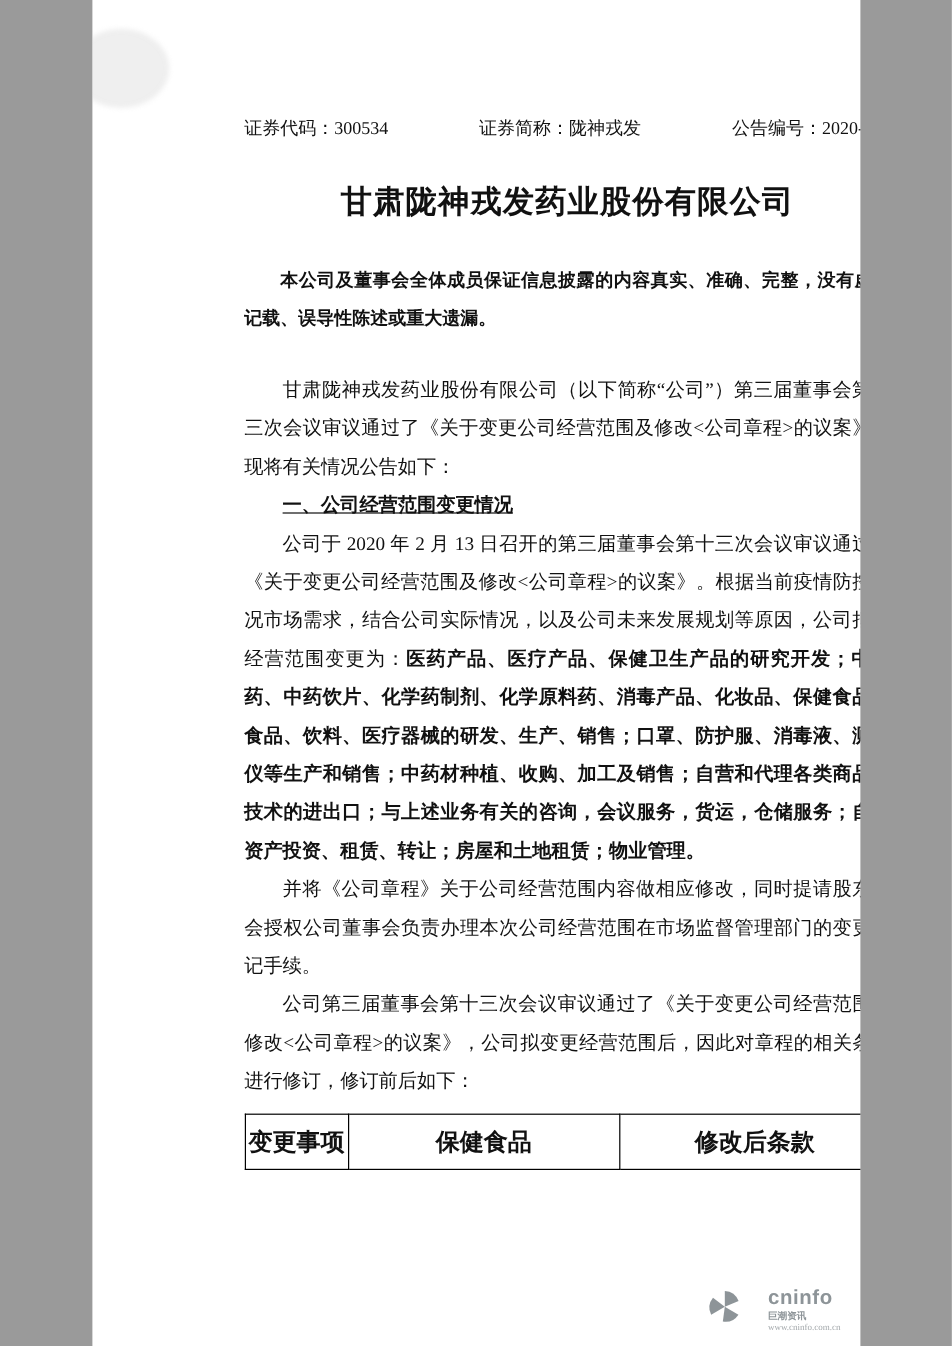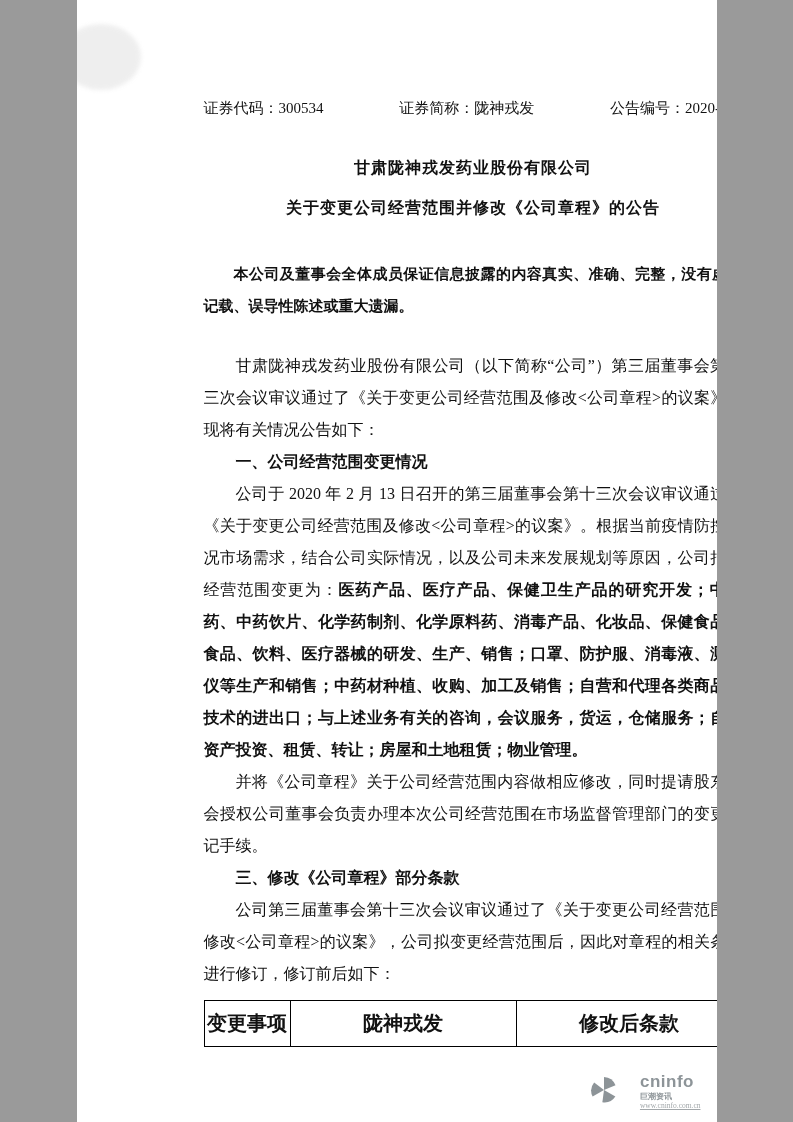--- a/index.html
+++ b/index.html
@@ -16,32 +16,32 @@
   }
   .content { position:absolute; left:127px; top:98px; width:539px; }
   .doc-header {
     display:flex; justify-content:space-between;
     font-size:15px; line-height:20px; white-space:nowrap;
   }
   .hei { font-family:"Liberation Sans","DejaVu Sans",sans-serif; font-weight:700; }
   .doc-title {
     margin-top:30px; text-align:center;
     font-family:"Liberation Sans","DejaVu Sans",sans-serif;
-    font-weight:700; font-size:16px; line-height:40px; letter-spacing:1px;
+    font-weight:700; font-size:26px; line-height:40px; letter-spacing:1px;
   }
   .disclaimer {
     margin-top:30px; font-size:15px; line-height:32px;
     text-indent:2em; text-align:justify;font-family:Liberation Serif, serif;
   }
   .para {
     font-size:16px; line-height:32px; text-indent:2em; text-align:justify;
   }
   .intro { margin-top:28px; }
   .section-heading {
-    font-size:16px; line-height:32px; text-indent:2em;
+    font-size:16px; line-height:32px; text-indent:2em;text-decoration:underline;
   }
   .charter-table {
     width:100%; margin-top:10px; border-collapse:collapse; table-layout:fixed;
   }
   .charter-table th {
     border:1.5px solid #000; padding:9px 2px; text-align:center;
     font-size:20px;
   }
   .col-item { width:16%; }
   .col-old  { width:42%; }
@@ -49,66 +49,64 @@
   .cninfo-footer {
     position:absolute; right:16px; bottom:12px;
     display:flex; align-items:center; gap:21px; color:#8d9498;
   }
   .cninfo-textcol { display:flex; flex-direction:column; line-height:1.1; }
   .cninfo-brand {
     font-family:"Liberation Sans","DejaVu Sans",sans-serif;
     font-weight:700; font-size:17px; letter-spacing:.5px;
   }
   .cninfo-cn  { font-size:8px;  margin-top:1px;font-weight:bold; }
-  .cninfo-url { font-size:7.5px; color:#a2a7aa;text-decoration:underline; }
+  .cninfo-url { font-size:7.5px; color:#a2a7aa; }
 </style>
 </head>
 <body>
 
 <div class="page">
 
   <div class="stamp-watermark"></div>
 
   <div class="content">
 
     <div class="doc-header">
       <span>证券代码：300534</span>
       <span>证券简称：陇神戎发</span>
       <span>公告编号：2020-008</span>
     </div>
 
     <div class="doc-title">
       <div>甘肃陇神戎发药业股份有限公司</div>
-      <div>关于变更公司经营范围并修改《公司章程》的公告</div>
     </div>
 
     <p class="disclaimer hei">本公司及董事会全体成员保证信息披露的内容真实、准确、完整，没有虚假记载、误导性陈述或重大遗漏。</p>
 
     <p class="para intro">甘肃陇神戎发药业股份有限公司（以下简称“公司”）第三届董事会第十三次会议审议通过了《关于变更公司经营范围及修改&lt;公司章程&gt;的议案》，现将有关情况公告如下：</p>
 
     <p class="section-heading hei">一、公司经营范围变更情况</p>
 
     <p class="para"><span>公司于 2020 年 2 月 13 日召开的第三届董事会第十三次会议审议通过了《关于变更公司经营范围及修改&lt;公司章程&gt;的议案》。根据当前疫情防控情况市场需求，结合公司实际情况，以及公司未来发展规划等原因，公司拟将经营范围变更为：</span><span class="hei">医药产品、医疗产品、保健卫生产品的研究开发；中成药、中药饮片、化学药制剂、化学原料药、消毒产品、化妆品、保健食品、食品、饮料、医疗器械的研发、生产、销售；口罩、防护服、消毒液、测温仪等生产和销售；中药材种植、收购、加工及销售；自营和代理各类商品和技术的进出口；与上述业务有关的咨询，会议服务，货运，仓储服务；自有资产投资、租赁、转让；房屋和土地租赁；物业管理。</span></p>
 
     <p class="para">并将《公司章程》关于公司经营范围内容做相应修改，同时提请股东大会授权公司董事会负责办理本次公司经营范围在市场监督管理部门的变更登记手续。</p>
 
-    <p class="section-heading hei">三、修改《公司章程》部分条款</p>
 
     <p class="para">公司第三届董事会第十三次会议审议通过了《关于变更公司经营范围及修改&lt;公司章程&gt;的议案》，公司拟变更经营范围后，因此对章程的相关条款进行修订，修订前后如下：</p>
 
     <table class="charter-table">
       <colgroup>
         <col class="col-item">
           <col class="col-old">
           <col class="col-new">
       </colgroup>
       <tbody>
           <tr>
         <th class="hei">变更事项</th>
-        <th class="hei">陇神戎发</th>
+        <th class="hei">保健食品</th>
         <th class="hei">修改后条款</th>
       </tr>
     </tbody>
       </table>
 
   </div>
 
   <div class="cninfo-footer">
     <span>
       <svg width="30" height="30" viewBox="0 0 24 24" aria-hidden="true">

